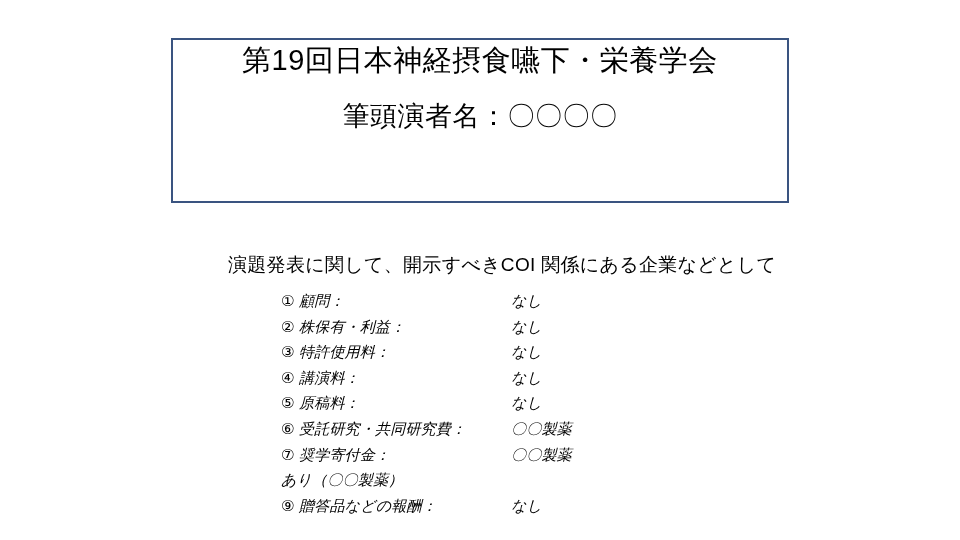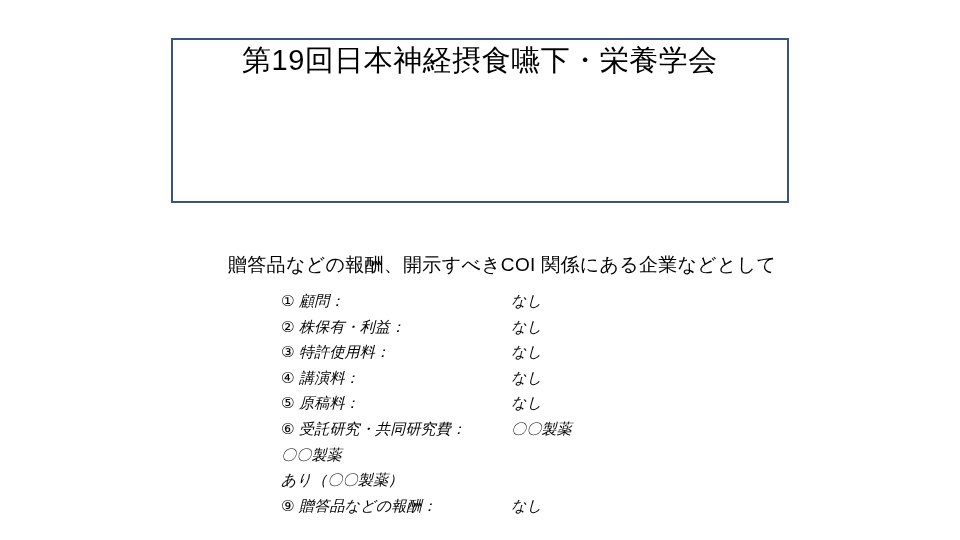--- a/index.html
+++ b/index.html
@@ -81,23 +81,24 @@
     font-style: italic;
   }
 </style>
 </head>
 <body>
 
 <div class="slide">
 
   <div class="title-box">
     <div class="title-line">第19回日本神経摂食嚥下・栄養学会</div>
+    <div class="presenter-line">筆頭演者名：〇〇〇〇</div>
   </div>
 
-  <div class="lead-text">贈答品などの報酬、開示すべきCOI 関係にある企業などとして</div>
+  <div class="lead-text">演題発表に関して、開示すべきCOI 関係にある企業などとして</div>
 
   <div class="items">
     <div class="item-row">
       <span class="item-label">① 顧問：</span>
       <span class="item-value">なし</span>
     </div>
     <div class="item-row">
       <span class="item-label">② 株保有・利益：</span>
       <span class="item-value">なし</span>
     </div>
@@ -111,20 +112,21 @@
     </div>
     <div class="item-row">
       <span class="item-label">⑤ 原稿料：</span>
       <span class="item-value">なし</span>
     </div>
     <div class="item-row">
       <span class="item-label">⑥ 受託研究・共同研究費：</span>
       <span class="item-value">〇〇製薬</span>
     </div>
     <div class="item-row">
+      <span class="item-label">⑦ 奨学寄付金：</span>
       <span class="item-value">〇〇製薬</span>
     </div>
     <div class="item-row">
       <span class="item-value">あり（〇〇製薬）</span>
     </div>
     <div class="item-row">
       <span class="item-label">⑨ 贈答品などの報酬：</span>
       <span class="item-value">なし</span>
     </div>
   </div>

